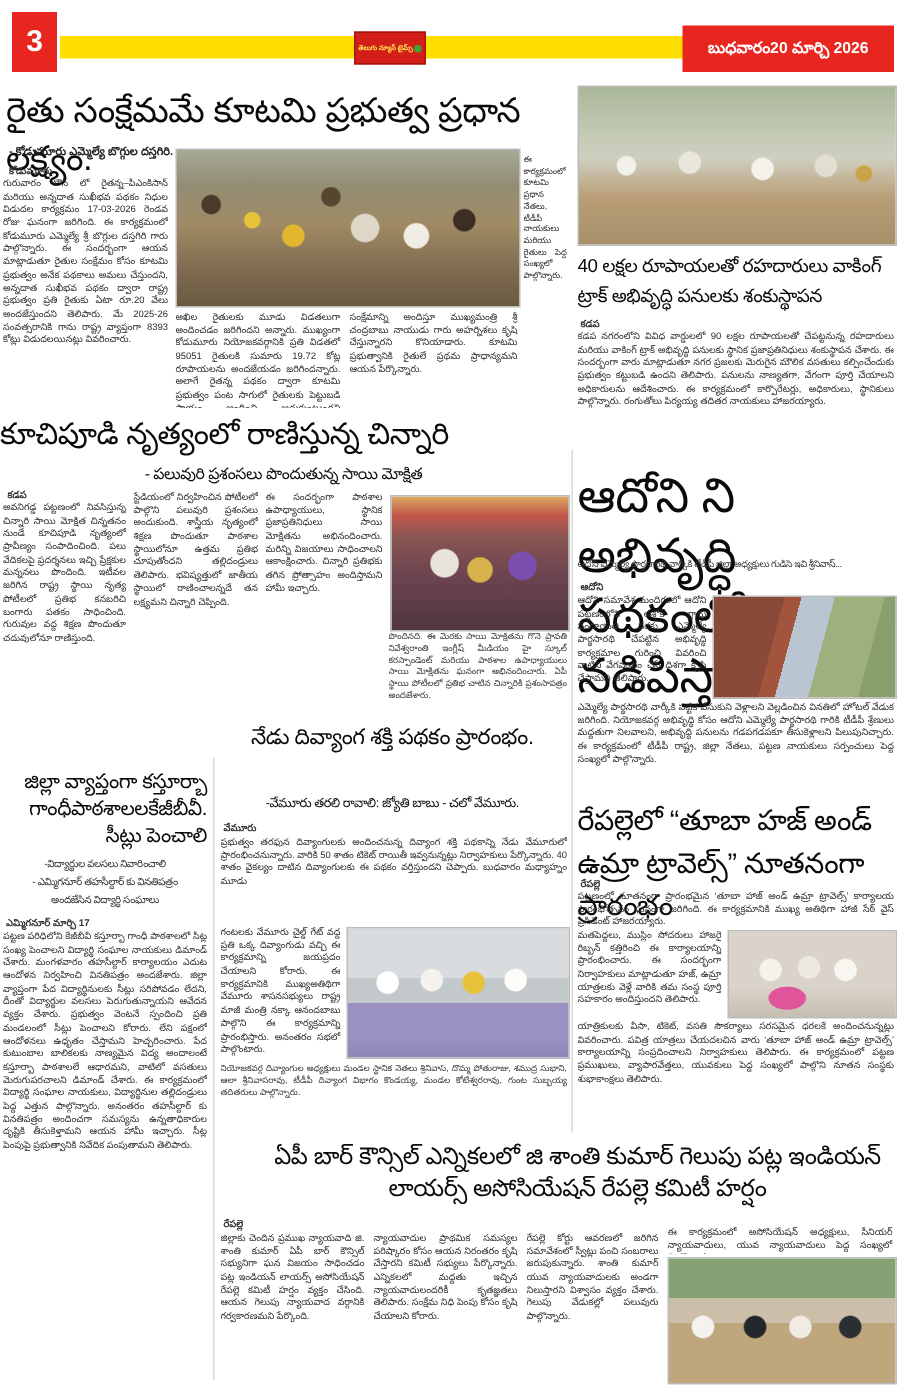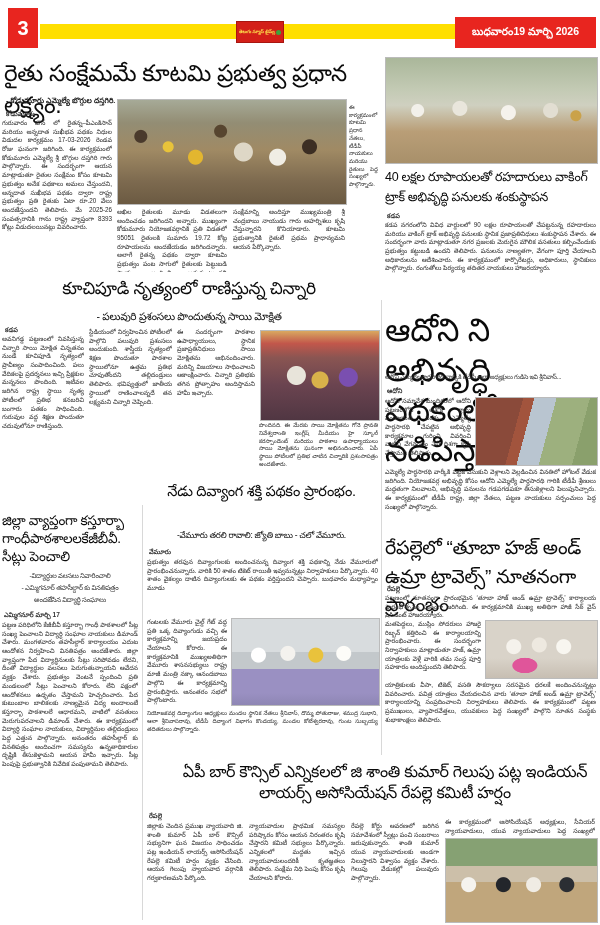--- a/index.html
+++ b/index.html
@@ -75,45 +75,45 @@
 </head>
 <body>
 
 <div class="abs pageno">3</div>
 <div class="abs ybar"></div>
 <div class="abs mast">
   <span class="t">తెలుగు న్యూస్ టైమ్స్</span>
   <span class="dot"></span>
 </div>
 <div class="abs datebox">
-  <span>బుధవారం19 మార్చి 2026</span>
+  <span>బుధవారం20 మార్చి 2026</span>
 </div>
 
 <div class="abs rule-v" style="left:381px;top:300px;height:455px;"></div>
 <div class="abs rule-v" style="left:142px;top:505px;height:415px;"></div>
 
 <div class="abs hl" style="left:4px;top:60px;width:372px;font-size:23px;">రైతు సంక్షేమమే కూటమి ప్రభుత్వ ప్రధాన లక్ష్యం.</div>
 <div class="abs byline" style="left:6px;top:96px;font-size:7.5px;">- కోడుమూరు ఎమ్మెల్యే బొగ్గుల దస్తగిరి.</div>
 <div class="abs dl" style="left:6px;top:110px;">కోడుమూరు</div>
 <div class="abs body-txt" style="left:2px;top:119px;width:110px;height:153px;">గురువారం టౌన్ లో రైతన్న–పీఎంకిసాన్ మరియు అన్నదాత సుఖీభవ పథకం నిధుల విడుదల కార్యక్రమం 17-03-2026 రెండవ రోజు ఘనంగా జరిగింది. ఈ కార్యక్రమంలో కోడుమూరు ఎమ్మెల్యే శ్రీ బొగ్గుల దస్తగిరి గారు పాల్గొన్నారు. ఈ సందర్భంగా ఆయన మాట్లాడుతూ రైతుల సంక్షేమం కోసం కూటమి ప్రభుత్వం అనేక పథకాలు అమలు చేస్తుందని, అన్నదాత సుఖీభవ పథకం ద్వారా రాష్ట్ర ప్రభుత్వం ప్రతి రైతుకు ఏటా రూ.20 వేలు అందజేస్తుందని తెలిపారు. మే 2025-26 సంవత్సరానికి గాను రాష్ట్ర వ్యాప్తంగా 8393 కోట్లు విడుదలయినట్లు వివరించారు.</div>
 <div class="abs photo p-crowd" style="left:117px;top:99px;width:228px;height:104px;"></div>
 <div class="abs body-txt" style="left:349px;top:104px;width:29px;height:168px;font-size:5.6px;">ఈ కార్యక్రమంలో కూటమి ప్రధాన నేతలు, టీడీపీ నాయకులు మరియు రైతులు పెద్ద సంఖ్యలో పాల్గొన్నారు.</div>
 <div class="abs body-txt" style="left:117px;top:208px;width:110px;height:64px;">అఖిల రైతులకు మూడు విడతలుగా అందించడం జరిగిందని అన్నారు. ముఖ్యంగా కోడుమూరు నియోజకవర్గానికి ప్రతి విడతలో 95051 రైతులకి సుమారు 19.72 కోట్ల రూపాయలను అందజేయడం జరిగిందన్నారు. అలాగే రైతన్న పథకం ద్వారా కూటమి ప్రభుత్వం పంట సాగులో రైతులకు పెట్టుబడి సాయం అందించి ఆదుకుంటుందని తెలియజేశారు.</div>
 <div class="abs body-txt" style="left:233px;top:208px;width:112px;height:64px;">సంక్షేమాన్ని అందిస్తూ ముఖ్యమంత్రి శ్రీ చంద్రబాబు నాయుడు గారు అహర్నిశలు కృషి చేస్తున్నారని కొనియాడారు. కూటమి ప్రభుత్వానికి రైతులే ప్రథమ ప్రాధాన్యమని ఆయన పేర్కొన్నారు.</div>
 
-<div class="abs hl" style="left:0;top:279px;width:378px;font-size:17px;text-align:center;">కూచిపూడి నృత్యంలో రాణిస్తున్న చిన్నారి</div>
+<div class="abs hl" style="left:0;top:279px;width:378px;font-size:20px;text-align:left;">కూచిపూడి నృత్యంలో రాణిస్తున్న చిన్నారి</div>
 <div class="abs hl" style="left:0;top:310px;width:378px;font-size:10.5px;text-align:center;">- పలువురి ప్రశంసలు పొందుతున్న సాయి మోక్షిత</div>
 <div class="abs dl" style="left:5px;top:326px;">కడప</div>
 <div class="abs body-txt" style="left:2px;top:335px;width:82px;height:170px;">అవనిగడ్డ పట్టణంలో నివసిస్తున్న చిన్నారి సాయి మోక్షిత చిన్నతనం నుండే కూచిపూడి నృత్యంలో ప్రావీణ్యం సంపాదించింది. పలు వేదికలపై ప్రదర్శనలు ఇచ్చి ప్రేక్షకుల మన్ననలు పొందింది. ఇటీవల జరిగిన రాష్ట్ర స్థాయి నృత్య పోటీలలో ప్రతిభ కనబరిచి బంగారు పతకం సాధించింది. గురువుల వద్ద శిక్షణ పొందుతూ చదువులోనూ రాణిస్తుంది.</div>
 <div class="abs body-txt" style="left:89px;top:328px;width:83px;height:177px;">స్టేడియంలో నిర్వహించిన పోటీలలో పాల్గొని పలువురి ప్రశంసలు అందుకుంది. శాస్త్రీయ నృత్యంలో శిక్షణ పొందుతూ పాఠశాల స్థాయిలోనూ ఉత్తమ ప్రతిభ చూపుతోందని తల్లిదండ్రులు తెలిపారు. భవిష్యత్తులో జాతీయ స్థాయిలో రాణించాలన్నదే తన లక్ష్యమని చిన్నారి చెప్పింది.</div>
 <div class="abs body-txt" style="left:177px;top:328px;width:78px;height:177px;">ఈ సందర్భంగా పాఠశాల ఉపాధ్యాయులు, స్థానిక ప్రజాప్రతినిధులు సాయి మోక్షితను అభినందించారు. మరిన్ని విజయాలు సాధించాలని ఆకాంక్షించారు. చిన్నారి ప్రతిభకు తగిన ప్రోత్సాహం అందిస్తామని హామీ ఇచ్చారు.</div>
 <div class="abs photo p-dance" style="left:260px;top:330px;width:118px;height:89px;"></div>
 <div class="abs cap" style="left:259px;top:422px;width:119px;height:83px;">పొందినది. ఈ మేరకు సాయి మోక్షితను గోనె ప్రావతి నివేశ్వరాంతి ఇంగ్లీష్ మీడియం హై స్కూల్ కరస్పాండెంట్ మరియు పాఠశాల ఉపాధ్యాయులు సాయి మోక్షితను ఘనంగా అభినందించారు. ఏపీ స్థాయి పోటీలలో ప్రతిభ చాటిన చిన్నారికి ప్రశంసాపత్రం అందజేశారు.</div>
 
-<div class="abs hl" style="left:2px;top:512px;width:136px;font-size:13.5px;text-align:left;line-height:1.35;">జిల్లా వ్యాప్తంగా కస్తూర్బా గాంధీపాఠశాలలకేజీబీవీ. సీట్లు పెంచాలి</div>
+<div class="abs hl" style="left:2px;top:512px;width:136px;font-size:13.5px;text-align:right;line-height:1.35;">జిల్లా వ్యాప్తంగా కస్తూర్బా గాంధీపాఠశాలలకేజీబీవీ. సీట్లు పెంచాలి</div>
 <div class="abs hl" style="left:2px;top:572px;width:136px;font-size:6.8px;text-align:center;color:#333;">-విద్యార్థుల వలసలు నివారించాలి</div>
 <div class="abs hl" style="left:2px;top:584px;width:136px;font-size:6.8px;text-align:center;color:#333;">- ఎమ్మిగనూర్ తహసీల్దార్ కు వినతిపత్రం</div>
 <div class="abs hl" style="left:2px;top:596px;width:136px;font-size:6.8px;text-align:center;color:#333;">అందజేసిన విద్యార్థి సంఘాలు</div>
 <div class="abs dl" style="left:4px;top:611px;">ఎమ్మిగనూర్ మార్చి 17</div>
 <div class="abs body-txt" style="left:2px;top:621px;width:136px;height:300px;">పట్టణ పరిధిలోని కేజీబీవీ కస్తూర్బా గాంధీ పాఠశాలలో సీట్ల సంఖ్య పెంచాలని విద్యార్థి సంఘాల నాయకులు డిమాండ్ చేశారు. మంగళవారం తహసీల్దార్ కార్యాలయం ఎదుట ఆందోళన నిర్వహించి వినతిపత్రం అందజేశారు. జిల్లా వ్యాప్తంగా పేద విద్యార్థినులకు సీట్లు సరిపోవడం లేదని, దీంతో విద్యార్థుల వలసలు పెరుగుతున్నాయని ఆవేదన వ్యక్తం చేశారు. ప్రభుత్వం వెంటనే స్పందించి ప్రతి మండలంలో సీట్లు పెంచాలని కోరారు. లేని పక్షంలో ఆందోళనలు ఉధృతం చేస్తామని హెచ్చరించారు. పేద కుటుంబాల బాలికలకు నాణ్యమైన విద్య అందాలంటే కస్తూర్బా పాఠశాలలే ఆధారమని, వాటిలో వసతులు మెరుగుపరచాలని డిమాండ్ చేశారు. ఈ కార్యక్రమంలో విద్యార్థి సంఘాల నాయకులు, విద్యార్థినుల తల్లిదండ్రులు పెద్ద ఎత్తున పాల్గొన్నారు. అనంతరం తహసీల్దార్ కు వినతిపత్రం అందించగా సమస్యను ఉన్నతాధికారుల దృష్టికి తీసుకెళ్తామని ఆయన హామీ ఇచ్చారు. సీట్ల పెంపుపై ప్రభుత్వానికి నివేదిక పంపుతామని తెలిపారు.</div>
 
 <div class="abs hl" style="left:145px;top:483px;width:233px;font-size:14.5px;text-align:center;">నేడు దివ్యాంగ శక్తి పథకం ప్రారంభం.</div>
 <div class="abs hl" style="left:145px;top:530px;width:233px;font-size:8.5px;text-align:center;">-వేమూరు తరలి రావాలి: జ్యోతి బాబు - చలో వేమూరు.</div>
 <div class="abs dl" style="left:149px;top:548px;">వేమూరు</div>
 <div class="abs body-txt" style="left:147px;top:558px;width:231px;height:58px;">ప్రభుత్వం తరఫున దివ్యాంగులకు అందించనున్న దివ్యాంగ శక్తి పథకాన్ని నేడు వేమూరులో ప్రారంభించనున్నారు. వారికి 50 శాతం టికెట్ రాయితీ ఇవ్వనున్నట్లు నిర్వాహకులు పేర్కొన్నారు. 40 శాతం వైకల్యం దాటిన దివ్యాంగులకు ఈ పథకం వర్తిస్తుందని చెప్పారు. బుధవారం మధ్యాహ్నం మూడు</div>

